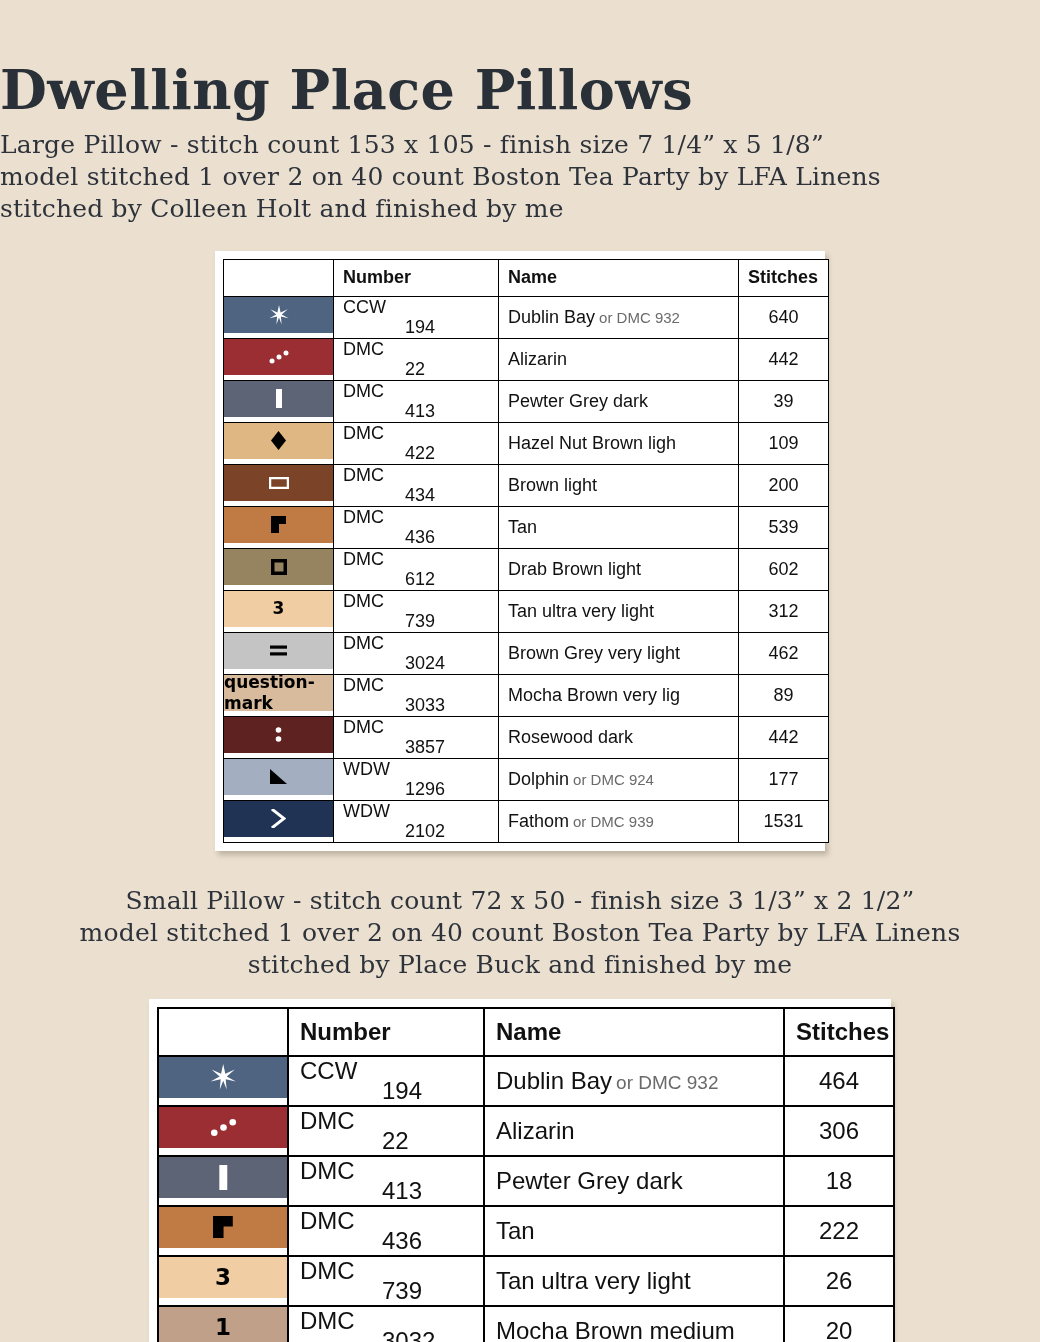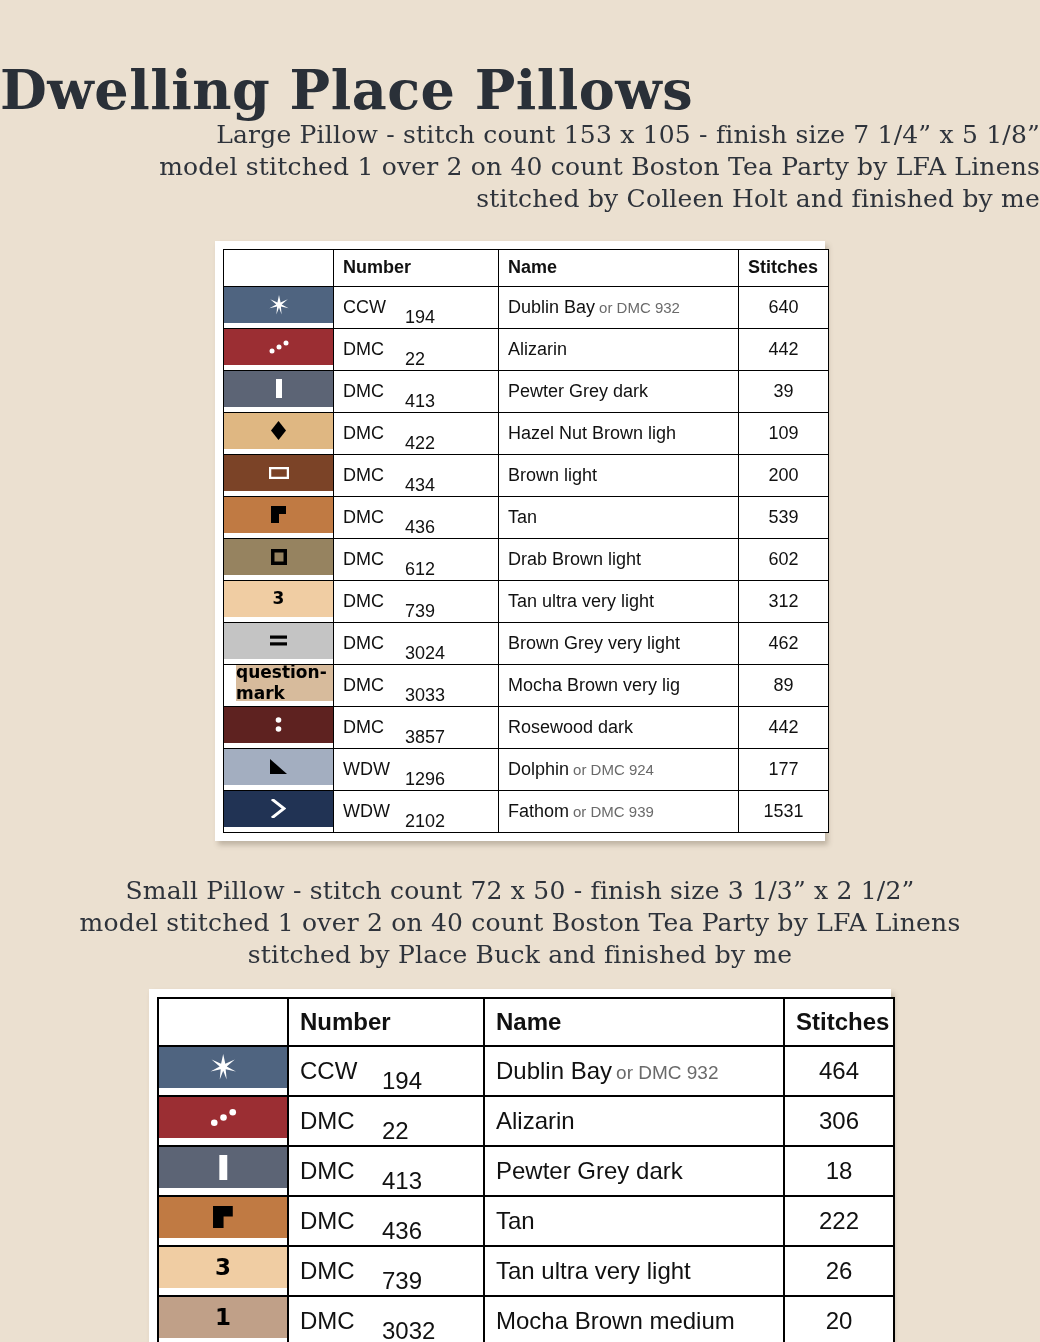--- a/index.html
+++ b/index.html
@@ -23,22 +23,22 @@
   .title {
     font-family: "DejaVu Serif", serif;
     font-size: 54px;
     font-weight: 700;
     color: #2A3038;
     letter-spacing: 0.5px;
     line-height: 1.05;
   }
 
   .subtitle-block {
-    text-align: right;
-    margin-top: 0;
+    text-align: left;
+    margin-top: 10px;
   }
 
   .subtitle-line {
     font-family: "DejaVu Serif", serif;
     font-size: 25px;
     font-weight: 400;
     color: #2E333B;
     line-height: 1.28;
     letter-spacing: 0.2px;
   }
@@ -135,21 +135,21 @@
 
   .sym {
     font-family: "DejaVu Sans", sans-serif;
     font-size: 17px;
     font-weight: 700;
     line-height: 1;
   }
   .t-small .sym { font-size: 23px; }
 
   
-  .numcell { display: flex; align-items: center; }
+  .numcell { display: flex; }
   .numcell .code { display: inline-block; width: 62px; }
   .t-small .numcell .code { width: 82px; }
   .numcell .digits { display: inline-block; margin-top: 20px; }
 
   
   .namecell .primary { font-size: inherit; color: #111111; }
   .namecell .alt {
     font-size: 15px;
     color: #6A6A6A;
     margin-left: 4px;
@@ -356,21 +356,21 @@
               <div class="numcell">
                 <span class="code">DMC</span>
                 <span class="digits">3024</span>
               </div>
             </td>
             <td class="namecell"><span class="primary">Brown Grey very light</span></td>
             <td class="stitches">462</td>
           </tr>
           <tr>
             <td class="swatch-cell">
-              <div class="swatch-fill" style="background: rgb(215, 187, 156); margin-left: 12px;">
+              <div class="swatch-fill" style="background: rgb(215, 187, 156);">
                 <span><span class="sym" style="color:#000000">question-mark</span></span>
               </div>
             </td>
             <td>
               <div class="numcell">
                 <span class="code">DMC</span>
                 <span class="digits">3033</span>
               </div>
             </td>
             <td class="namecell"><span class="primary">Mocha Brown very lig</span></td>

